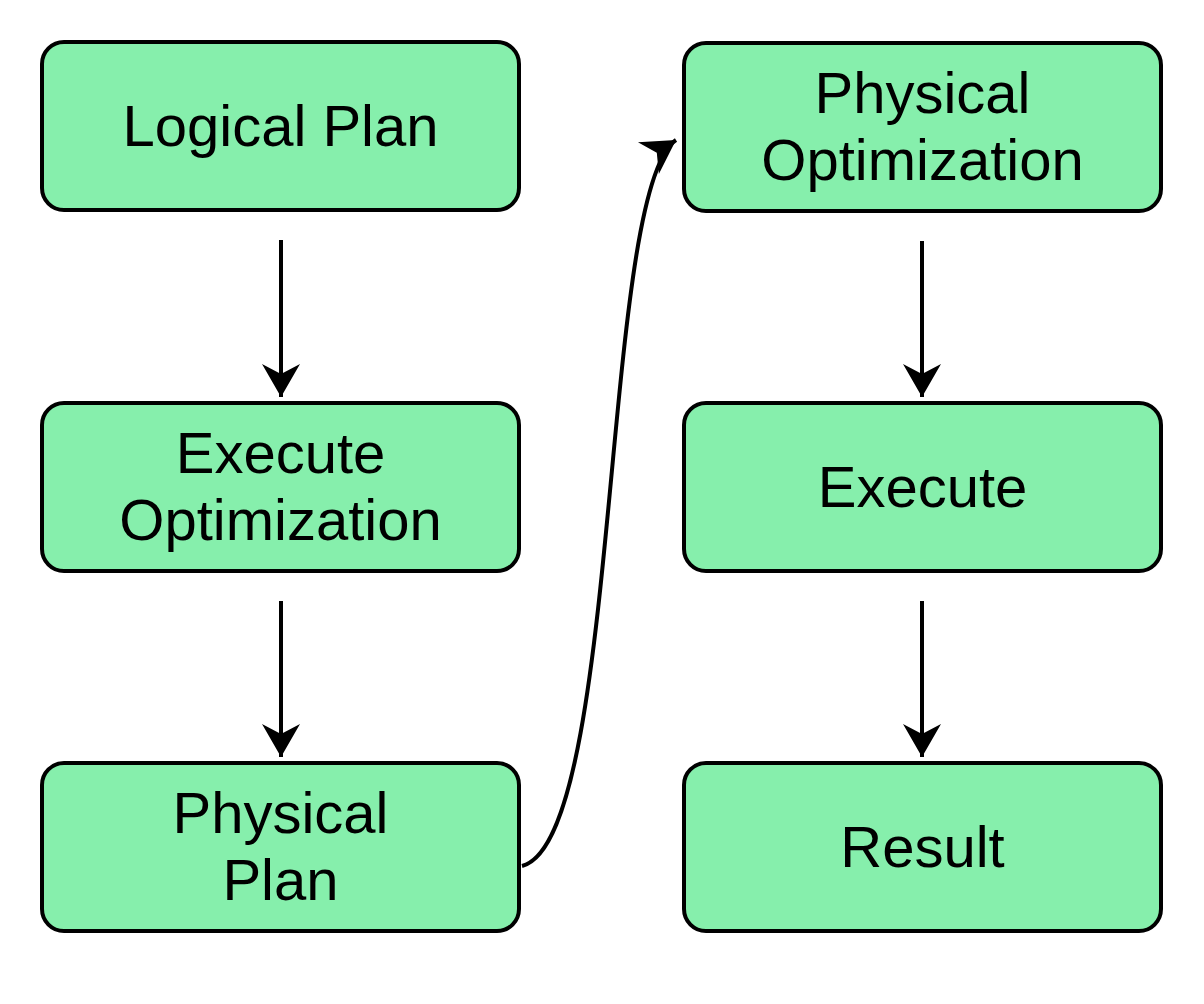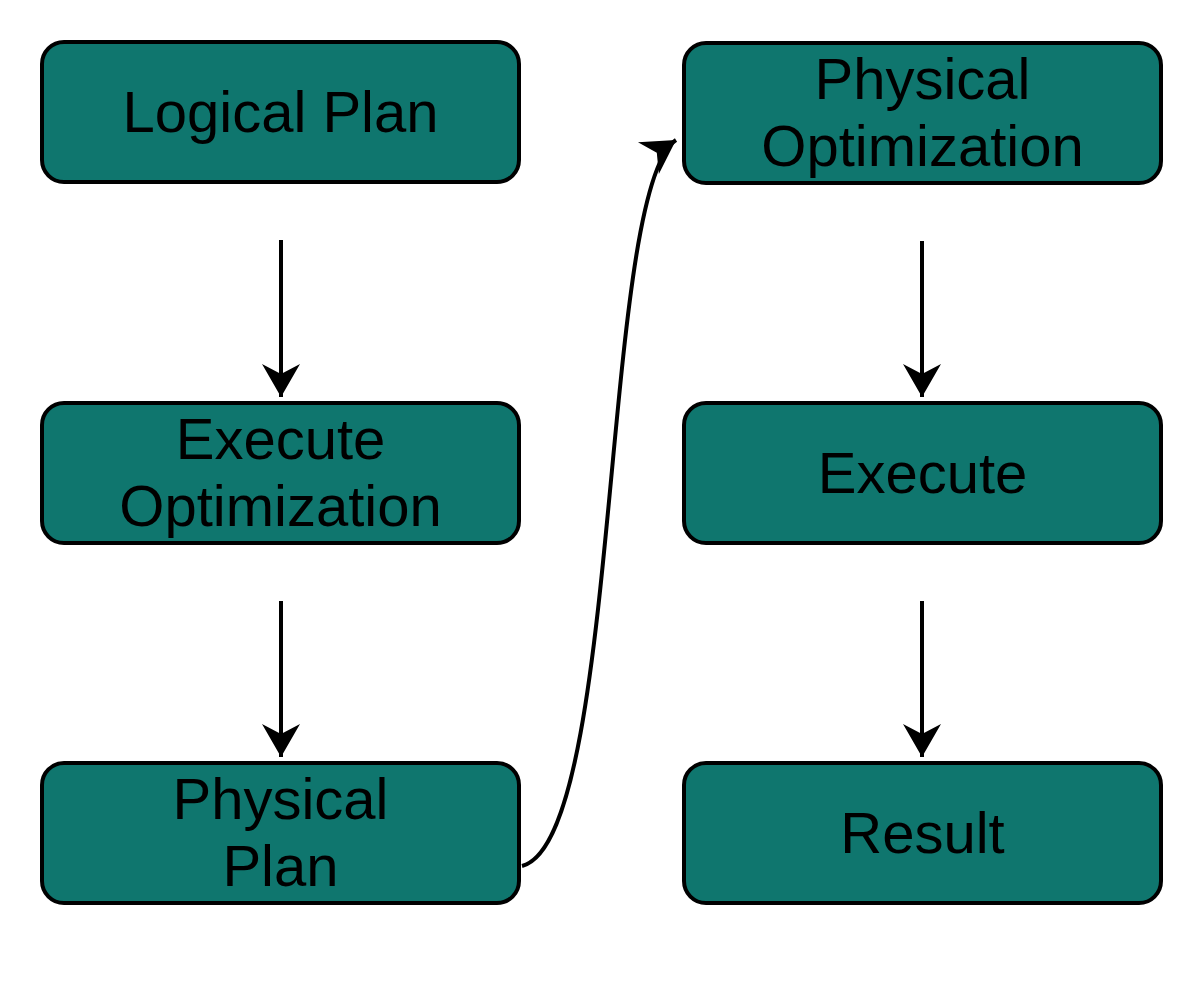--- a/index.html
+++ b/index.html
@@ -17,23 +17,23 @@
   }
   .canvas {
     position: absolute;
     left: 0; top: 0;
     width: 1204px;
     height: 1004px;
   }
   .node {
     position: absolute;
     width: 481px;
-    height: 144px;
+    height: 172px;
     box-sizing: border-box;
-    background: #0f766e;
+    background: #86efac;
     border: 4px solid #000000;
     border-radius: 24px;
     display: flex;
     align-items: center;
     justify-content: center;
     z-index: 1;
   }
   .node-label {
     font-size: 58px;
     line-height: 1.15;

